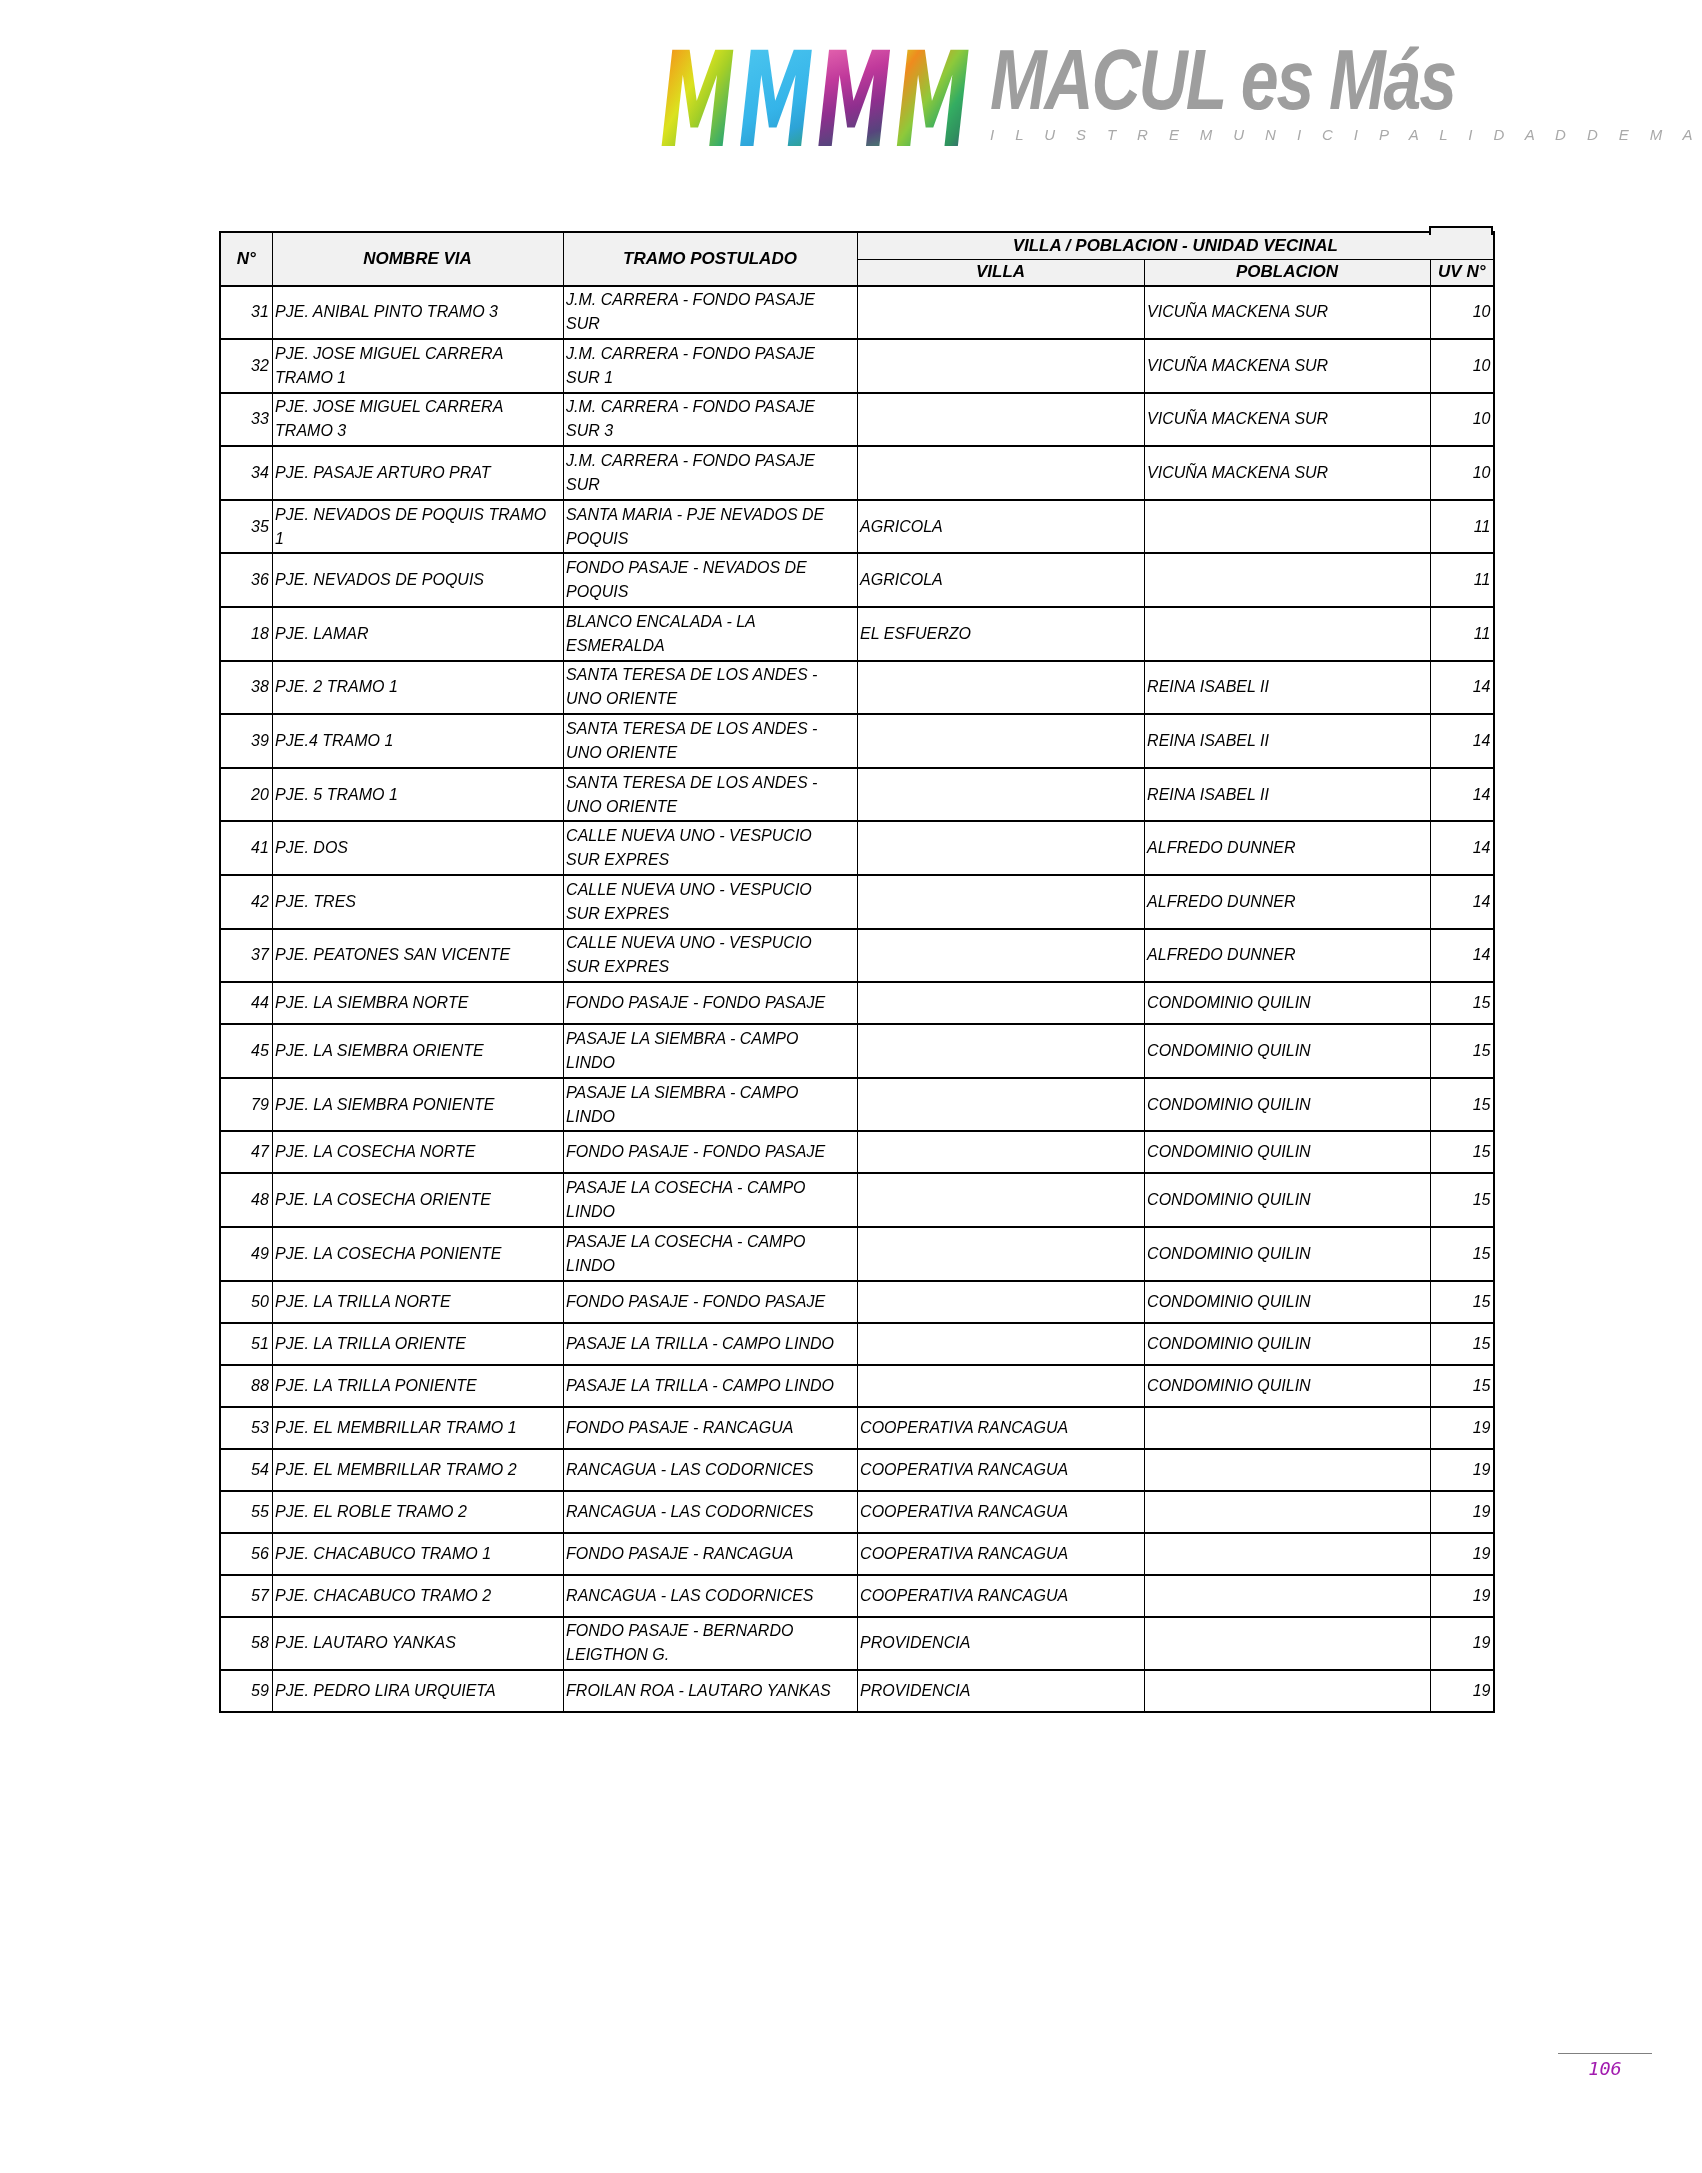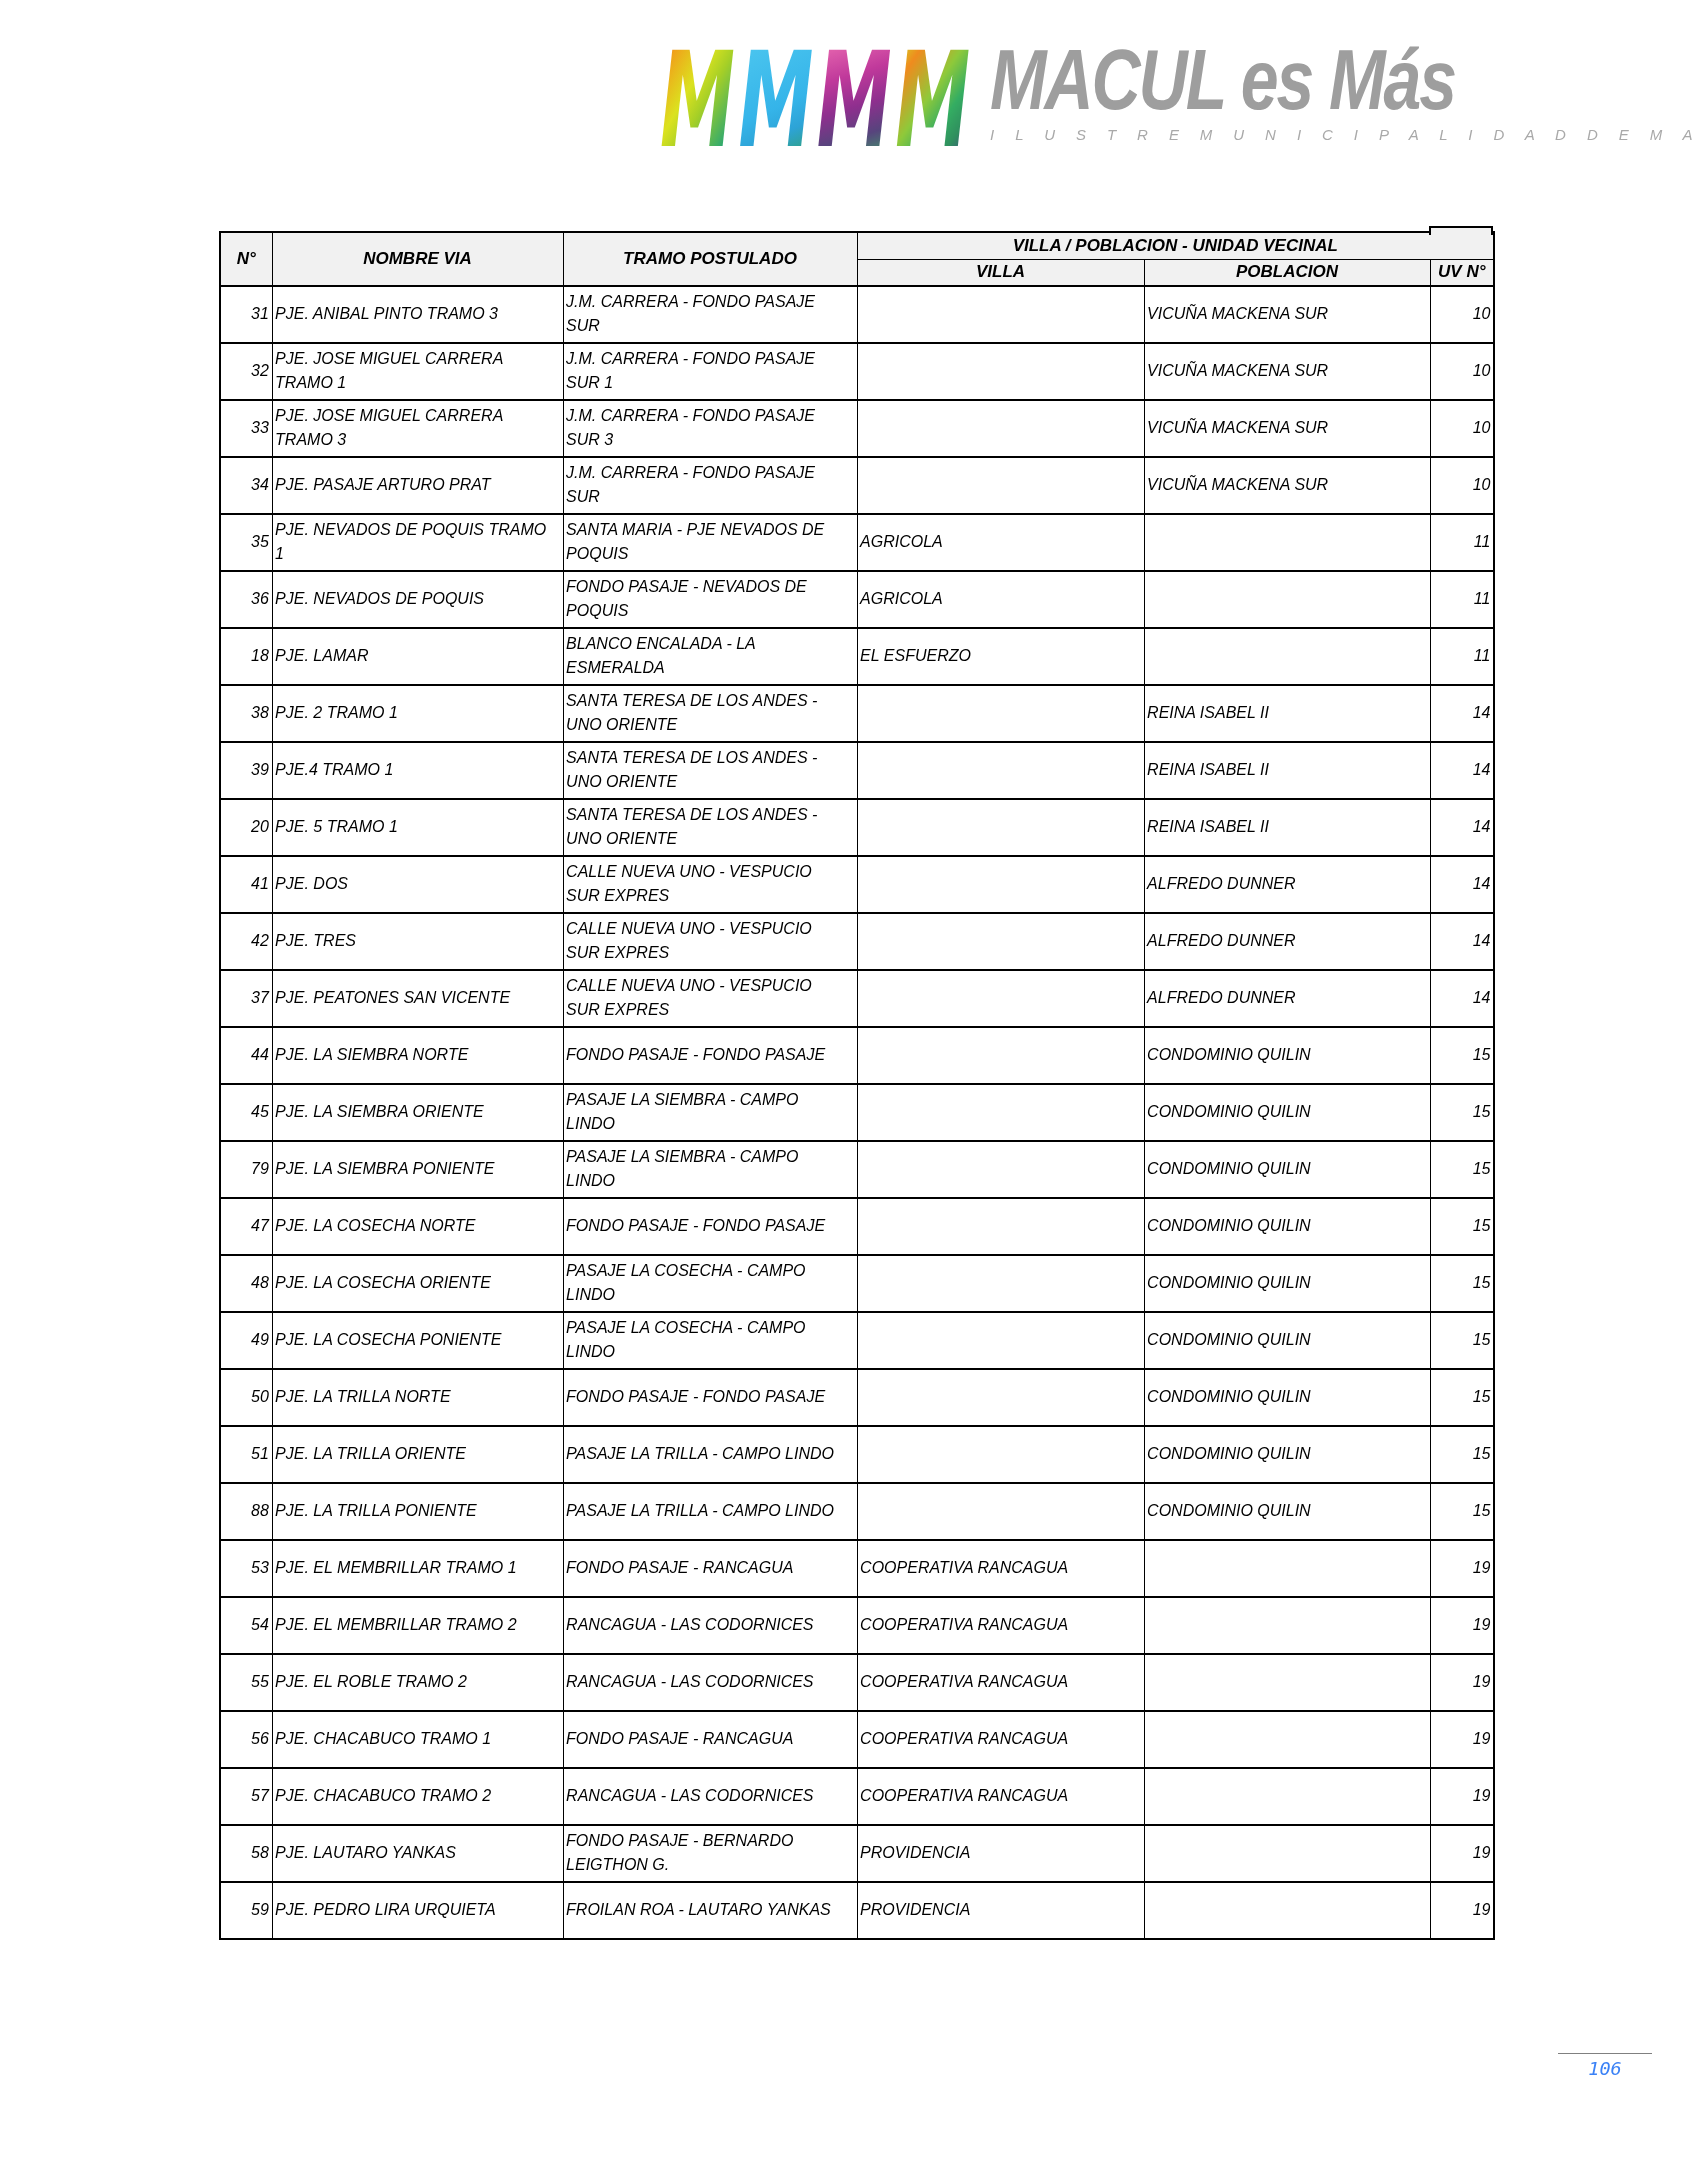--- a/index.html
+++ b/index.html
@@ -56,35 +56,35 @@
   }
   .doc-table th, .doc-table td { border:1.8px solid #000; }
   .doc-table thead th {
     background:#f1f1f1; font-weight:bold; font-size:17px;
     text-align:center; vertical-align:middle; color:#000;
     padding:0.9px 1.8px;
   }
   .doc-table thead { border-bottom:2.6px solid #000; }
   .doc-table tr.h1 { height:27px; }
   .doc-table tr.h2 { height:26.5px; }
-  .doc-table tbody tr { height:57px; border-top:2.6px solid #000; }
+  .doc-table tbody tr { height:42px; border-top:2.6px solid #000; }
   .doc-table tbody td {
     font-size:16px; color:#000; vertical-align:middle;
     padding:1.8px 2.6px; line-height:1.5;
   }
   td.c { text-align:right; }
   td.wrap { white-space:pre-line; }
 
   
   .footer {
     position:absolute; left:1558px; top:2053px; width:94px;
     border-top:1.8px solid #808080;
     text-align:center; padding-top:3.5px;
     font-family:"DejaVu Sans Mono", monospace;
-    font-size:18.5px; color:#3b82f6;
+    font-size:18.5px; color:#a21caf;
   }
 </style>
 </head>
 <body>
 
 <div class="page">
 
   <div class="logo-m">
     <span class="m1">M</span><span class="m2">M</span><span class="m3">M</span><span class="m4">M</span>
   </div>

